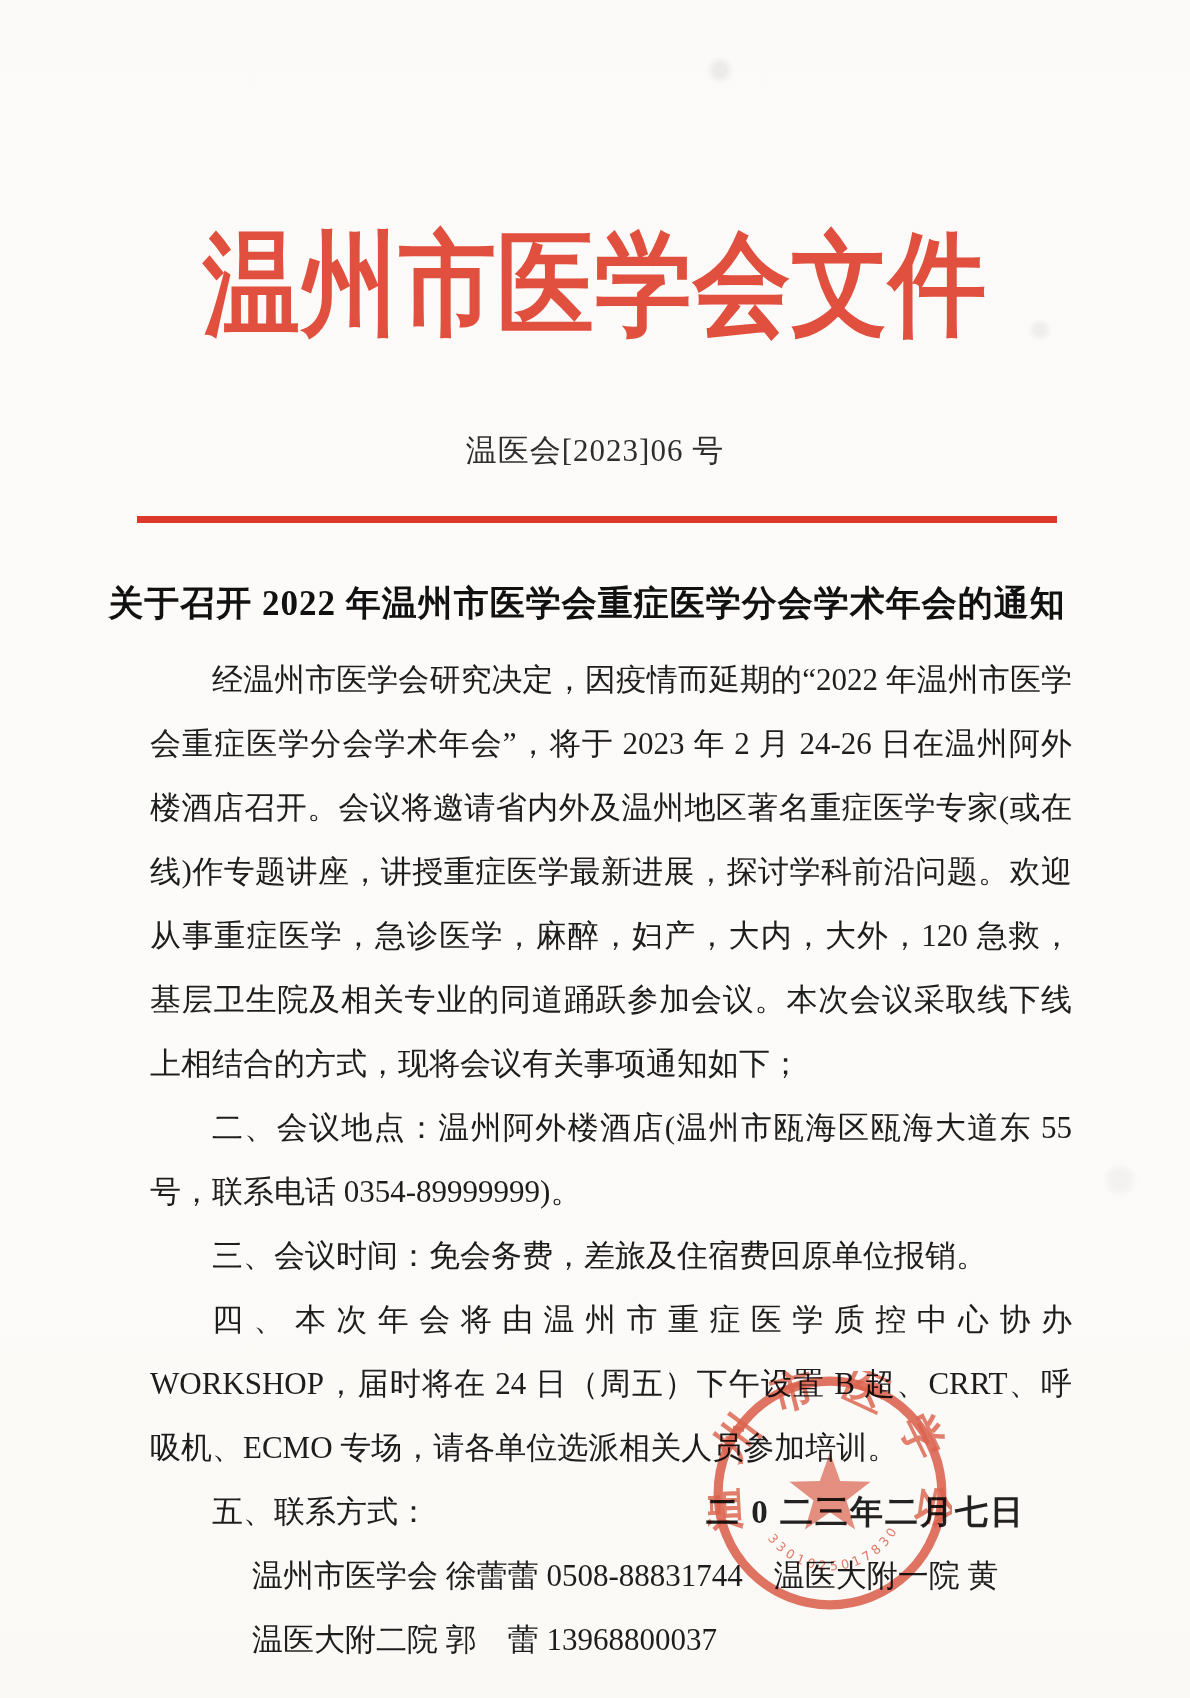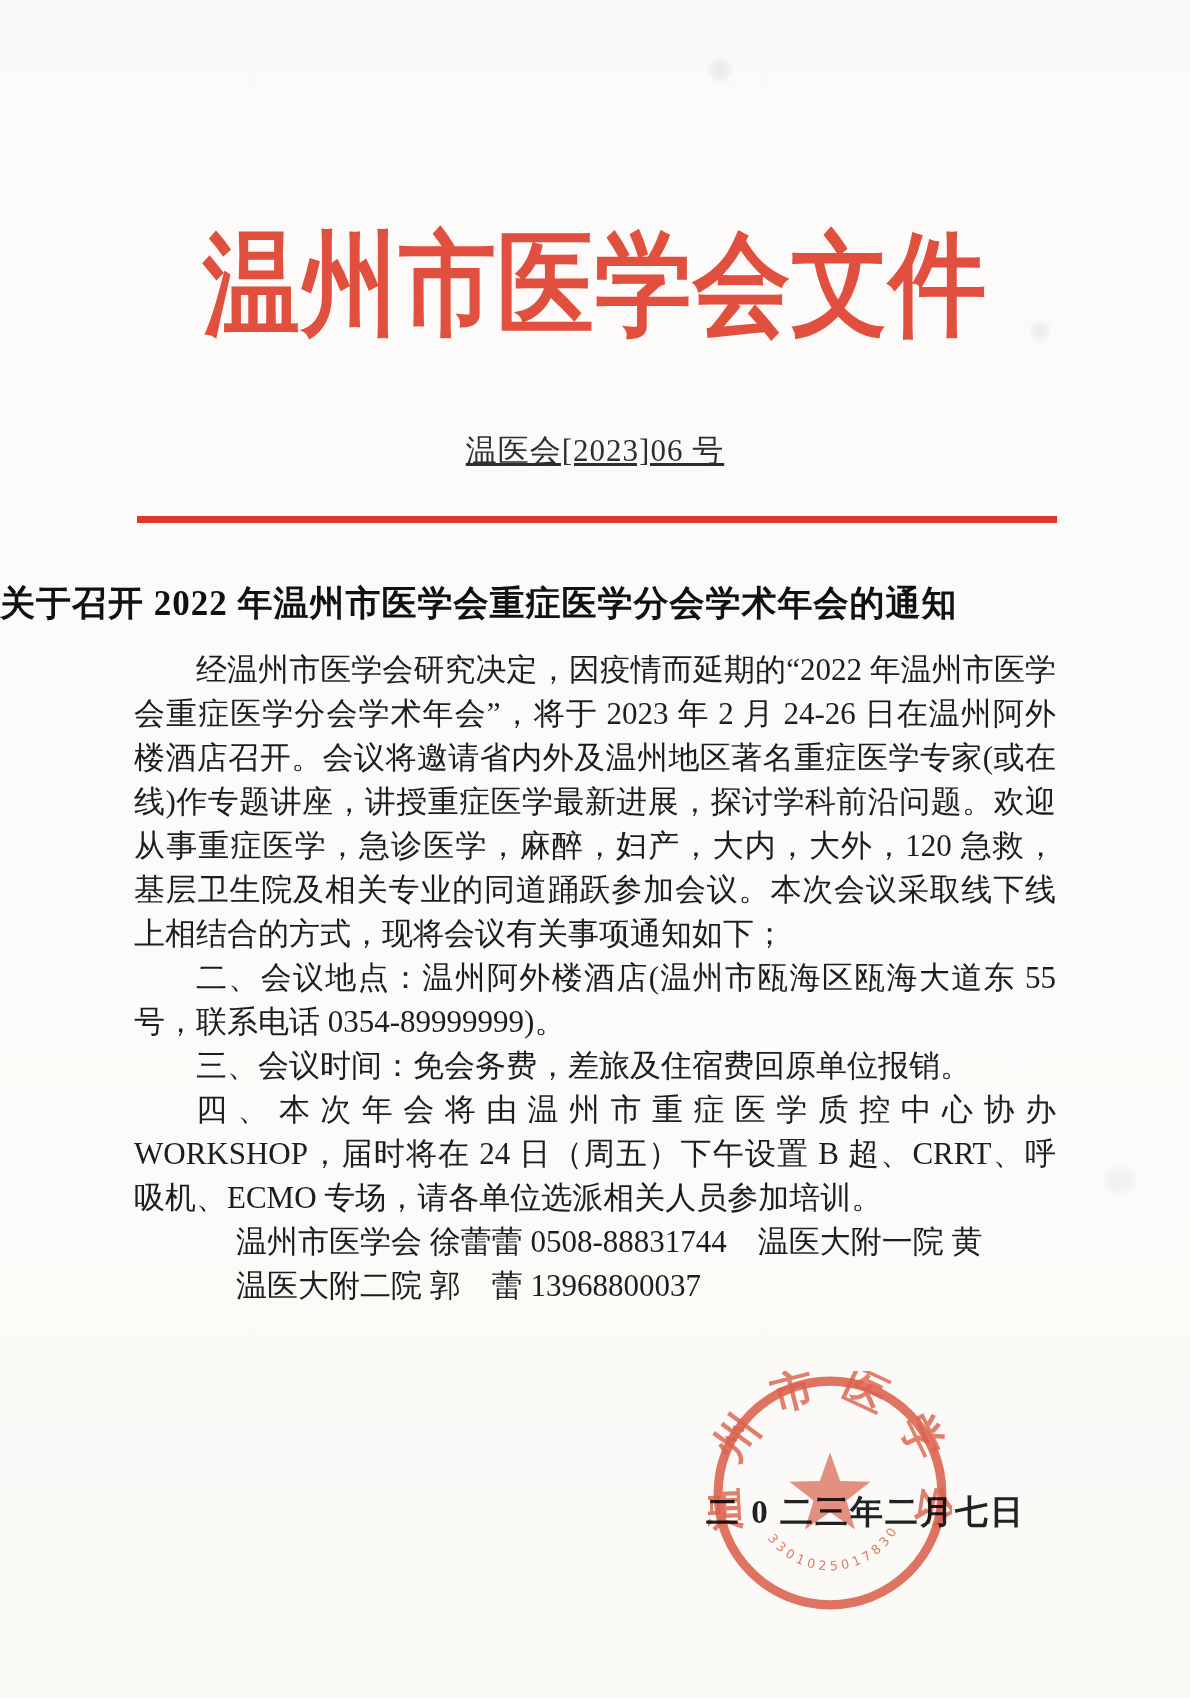--- a/index.html
+++ b/index.html
@@ -28,40 +28,39 @@
     transform:scaleY(1.16);
     transform-origin:center top;
     white-space:nowrap;
   }
   .doc-number{
     position:absolute;top:430px;left:0;right:0;
     text-align:center;
     font-size:31px;
     color:#2e2e2e;
     letter-spacing:1px;
-    text-decoration:underline;
   }
   .red-rule{
     position:absolute;top:516px;left:137px;
     width:920px;height:7px;
     background:#dc392b;
   }
   .notice-title{
     position:absolute;top:580px;left:0;right:16px;
-    text-align:left;
+    text-align:center;
     font-weight:700;
     font-size:35px;
     color:#111;
     letter-spacing:1px;
   }
   .body-block{
-    position:absolute;top:648px;left:134px;
+    position:absolute;top:648px;left:150px;
     width:922px;
     font-size:31px;
-    line-height:44px;
+    line-height:64px;
     text-align:justify;
     color:#1d1d1d;
   }
   .body-block p{margin:0;text-indent:2em;}
   .body-block p.contact-line{text-indent:0;padding-left:102px;}
   .body-block p.contact-line.wrap{padding-left:0;}
   .date-line{
     position:absolute;top:1490px;left:706px;
     font-size:33px;
     color:#222;
@@ -103,20 +102,21 @@
 
   <div class="red-rule"></div>
 
   <div class="notice-title">关于召开 2022 年温州市医学会重症医学分会学术年会的通知</div>
 
   <div class="body-block">
     <p>经温州市医学会研究决定，因疫情而延期的“2022 年温州市医学会重症医学分会学术年会”，将于 2023 年 2 月 24-26 日在温州阿外楼酒店召开。会议将邀请省内外及温州地区著名重症医学专家(或在线)作专题讲座，讲授重症医学最新进展，探讨学科前沿问题。欢迎从事重症医学，急诊医学，麻醉，妇产，大内，大外，120 急救，基层卫生院及相关专业的同道踊跃参加会议。本次会议采取线下线上相结合的方式，现将会议有关事项通知如下；</p>
     <p>二、会议地点：温州阿外楼酒店(温州市瓯海区瓯海大道东 55 号，联系电话 0354-89999999)。</p>
     <p>三、会议时间：免会务费，差旅及住宿费回原单位报销。</p>
     <p>四、本次年会将由温州市重症医学质控中心协办 WORKSHOP，届时将在 24 日（周五）下午设置 B 超、CRRT、呼吸机、ECMO 专场，请各单位选派相关人员参加培训。</p>
+    <p>五、联系方式：</p>
     <p class="contact-line">温州市医学会 徐蕾蕾 0508-88831744　温医大附一院 黄</p>
     <p class="contact-line">温医大附二院 郭　蕾 13968800037</p>
   </div>
 
   <div class="date-line">二 0 二三年二月七日</div>
 
   <svg class="stamp" viewBox="0 0 240 240" aria-hidden="true">
     <defs>
       <path id="seal-arc-top" d="M 40.3 166 A 92 92 0 1 1 199.7 166" fill="none"></path>
       <path id="seal-arc-bottom" d="M 54.2 158 A 76 76 0 0 0 185.8 158" fill="none"></path>

